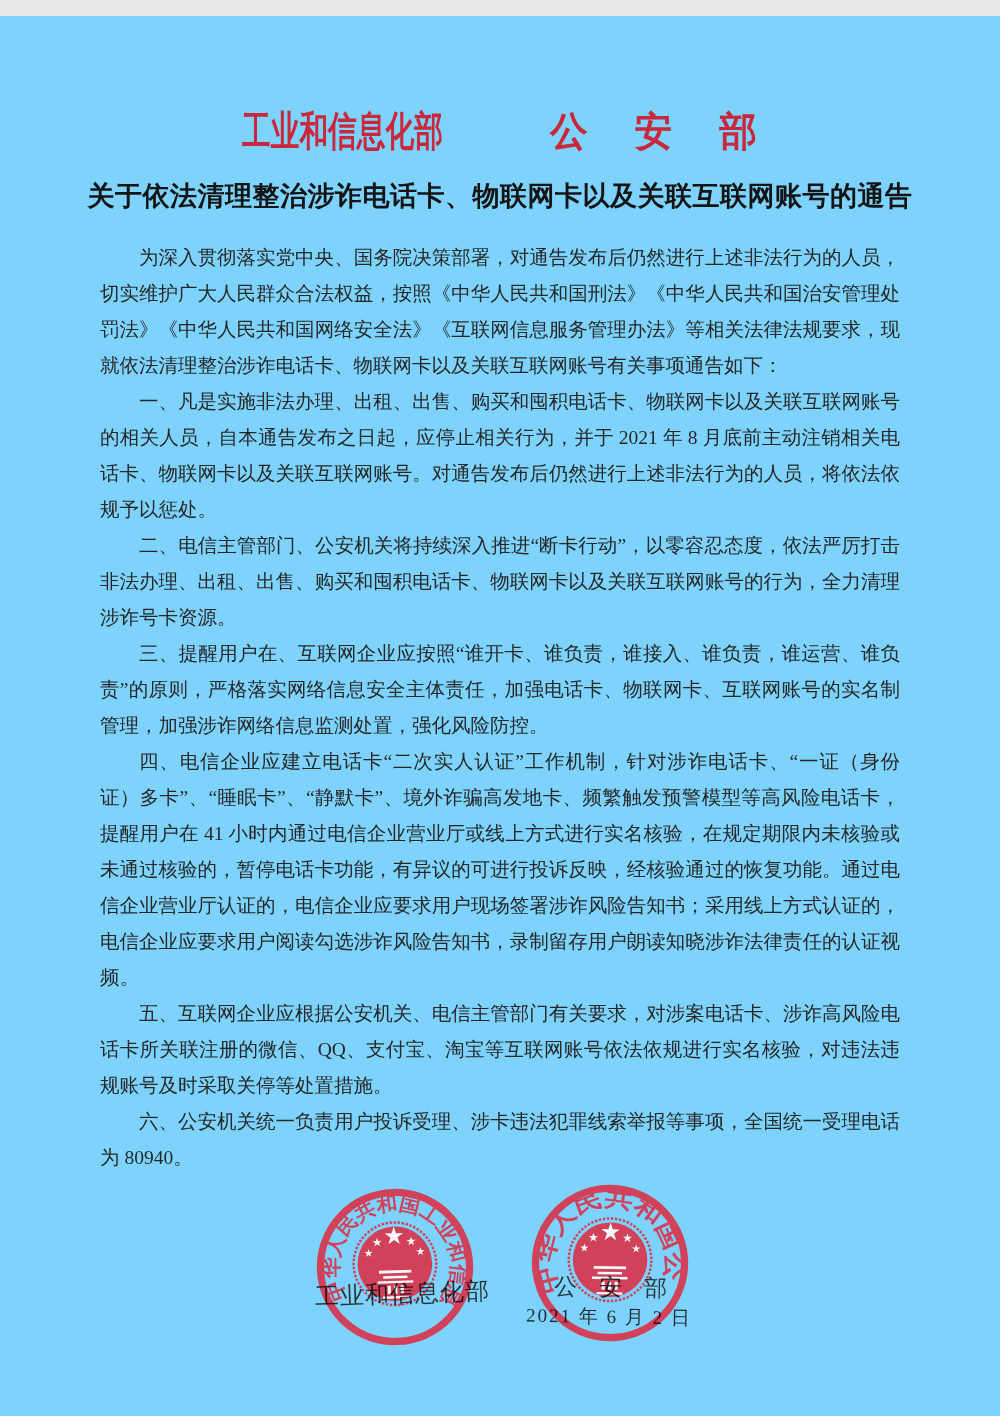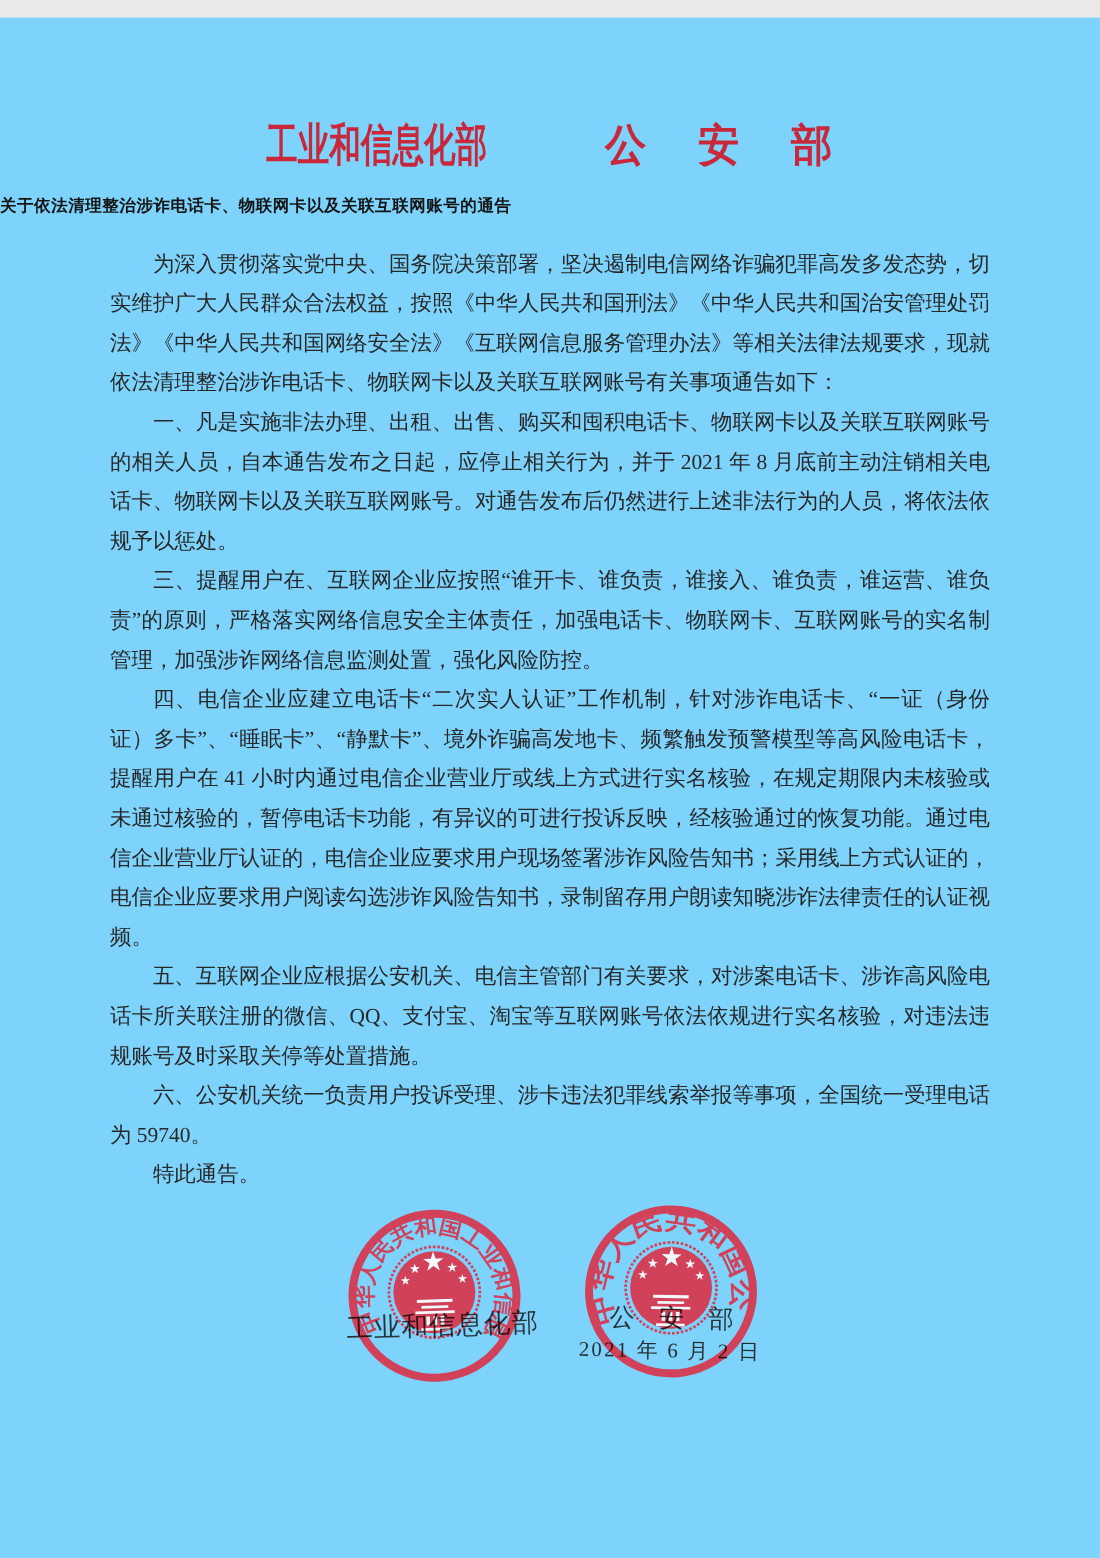--- a/index.html
+++ b/index.html
@@ -32,23 +32,23 @@
   }
   .ministry-right{
     position:absolute;left:550px;top:0;
     font-size:40px;font-weight:bold;color:var(--header-red);
     letter-spacing:50px;white-space:nowrap;
     transform:scaleX(.94);transform-origin:left center;
   }
   
   .doc-title{
     margin-top:16px;
-    text-align:left;
+    text-align:center;
     font-family:"Liberation Sans","DejaVu Sans",sans-serif;
-    font-size:15px;font-weight:bold;color:var(--title-color);
+    font-size:27px;font-weight:bold;color:var(--title-color);
     letter-spacing:.5px;
   }
   
   .doc-body{
     margin:26px 100px 0 100px;
     font-size:19.5px;
     line-height:36px;
     color:var(--text-color);
     text-align:justify;
   }
@@ -97,27 +97,27 @@
 <div class="page">
 
   <div class="doc-header">
     <span class="ministry-left">工业和信息化部</span>
     <span class="ministry-right">公安部</span>
   </div>
 
   <div class="doc-title">关于依法清理整治涉诈电话卡、物联网卡以及关联互联网账号的通告</div>
 
   <div class="doc-body">
-    <p>为深入贯彻落实党中央、国务院决策部署，坚决遏制电信网络诈骗犯罪高发多发态势，切实维护广大人民群众合法权益，按照《中华人民共和国刑法》《中华人民共和国治安管理处罚法》《中华人民共和国网络安全法》《互联网信息服务管理办法》等相关法律法规要求，现就依法清理整治涉诈电话卡、物联网卡以及关联互联网账号有关事项通告如下：</p>
+    <p>为深入贯彻落实党中央、国务院决策部署，对通告发布后仍然进行上述非法行为的人员，切实维护广大人民群众合法权益，按照《中华人民共和国刑法》《中华人民共和国治安管理处罚法》《中华人民共和国网络安全法》《互联网信息服务管理办法》等相关法律法规要求，现就依法清理整治涉诈电话卡、物联网卡以及关联互联网账号有关事项通告如下：</p>
     <p>一、凡是实施非法办理、出租、出售、购买和囤积电话卡、物联网卡以及关联互联网账号的相关人员，自本通告发布之日起，应停止相关行为，并于 2021 年 8 月底前主动注销相关电话卡、物联网卡以及关联互联网账号。对通告发布后仍然进行上述非法行为的人员，将依法依规予以惩处。</p>
+    <p>二、电信主管部门、公安机关将持续深入推进“断卡行动”，以零容忍态度，依法严厉打击非法办理、出租、出售、购买和囤积电话卡、物联网卡以及关联互联网账号的行为，全力清理涉诈号卡资源。</p>
     <p>三、提醒用户在、互联网企业应按照“谁开卡、谁负责，谁接入、谁负责，谁运营、谁负责”的原则，严格落实网络信息安全主体责任，加强电话卡、物联网卡、互联网账号的实名制管理，加强涉诈网络信息监测处置，强化风险防控。</p>
     <p>四、电信企业应建立电话卡“二次实人认证”工作机制，针对涉诈电话卡、“一证（身份证）多卡”、“睡眠卡”、“静默卡”、境外诈骗高发地卡、频繁触发预警模型等高风险电话卡，提醒用户在 41 小时内通过电信企业营业厅或线上方式进行实名核验，在规定期限内未核验或未通过核验的，暂停电话卡功能，有异议的可进行投诉反映，经核验通过的恢复功能。通过电信企业营业厅认证的，电信企业应要求用户现场签署涉诈风险告知书；采用线上方式认证的，电信企业应要求用户阅读勾选涉诈风险告知书，录制留存用户朗读知晓涉诈法律责任的认证视频。</p>
     <p>五、互联网企业应根据公安机关、电信主管部门有关要求，对涉案电话卡、涉诈高风险电话卡所关联注册的微信、QQ、支付宝、淘宝等互联网账号依法依规进行实名核验，对违法违规账号及时采取关停等处置措施。</p>
-    <p>六、公安机关统一负责用户投诉受理、涉卡违法犯罪线索举报等事项，全国统一受理电话为 59740。</p>
-    <p>特此通告。</p>
+    <p>六、公安机关统一负责用户投诉受理、涉卡违法犯罪线索举报等事项，全国统一受理电话为 80940。</p>
   </div>
 
   <div class="signature">
 
     <div class="seal seal-left">
       <div class="overlay-name overlay-name-left">工业和信息化部</div>
       <svg viewBox="0 0 200 200" aria-hidden="true">
         <circle class="ring" cx="100" cy="100" r="92" stroke-width="9"></circle>
         <path id="arcL" d="M 39.4 135 A 70 70 0 1 1 160.6 135" fill="none"></path>
         <text class="ring-text" font-size="25">

